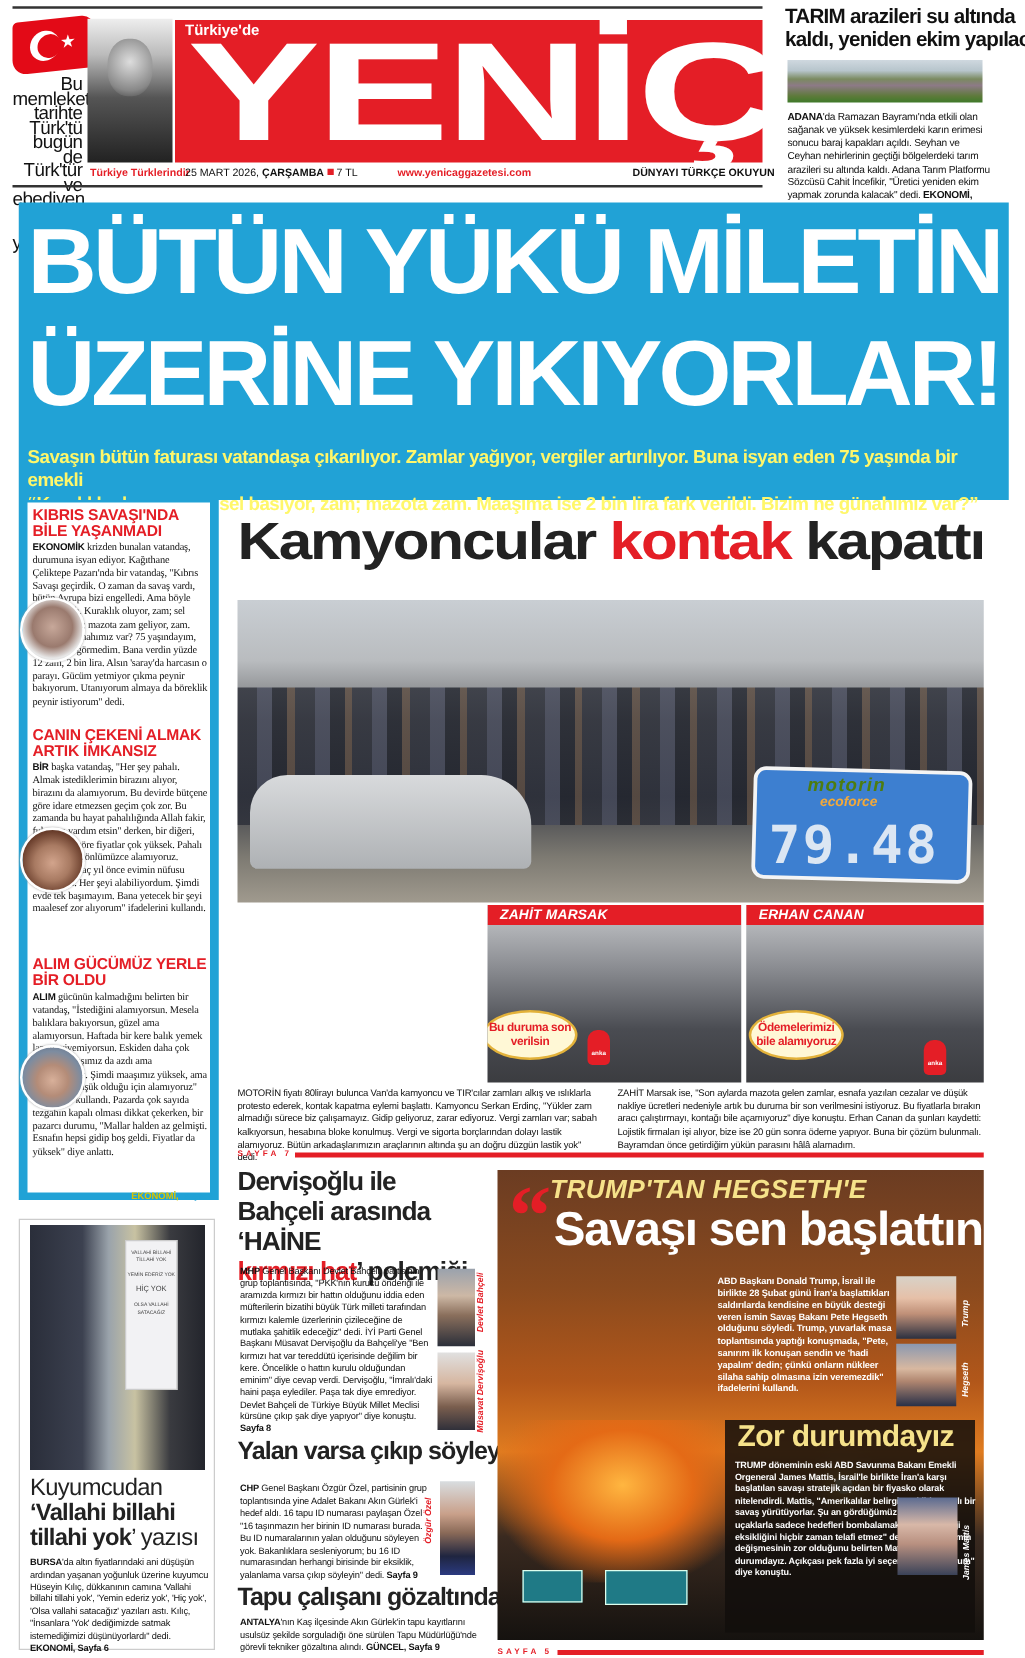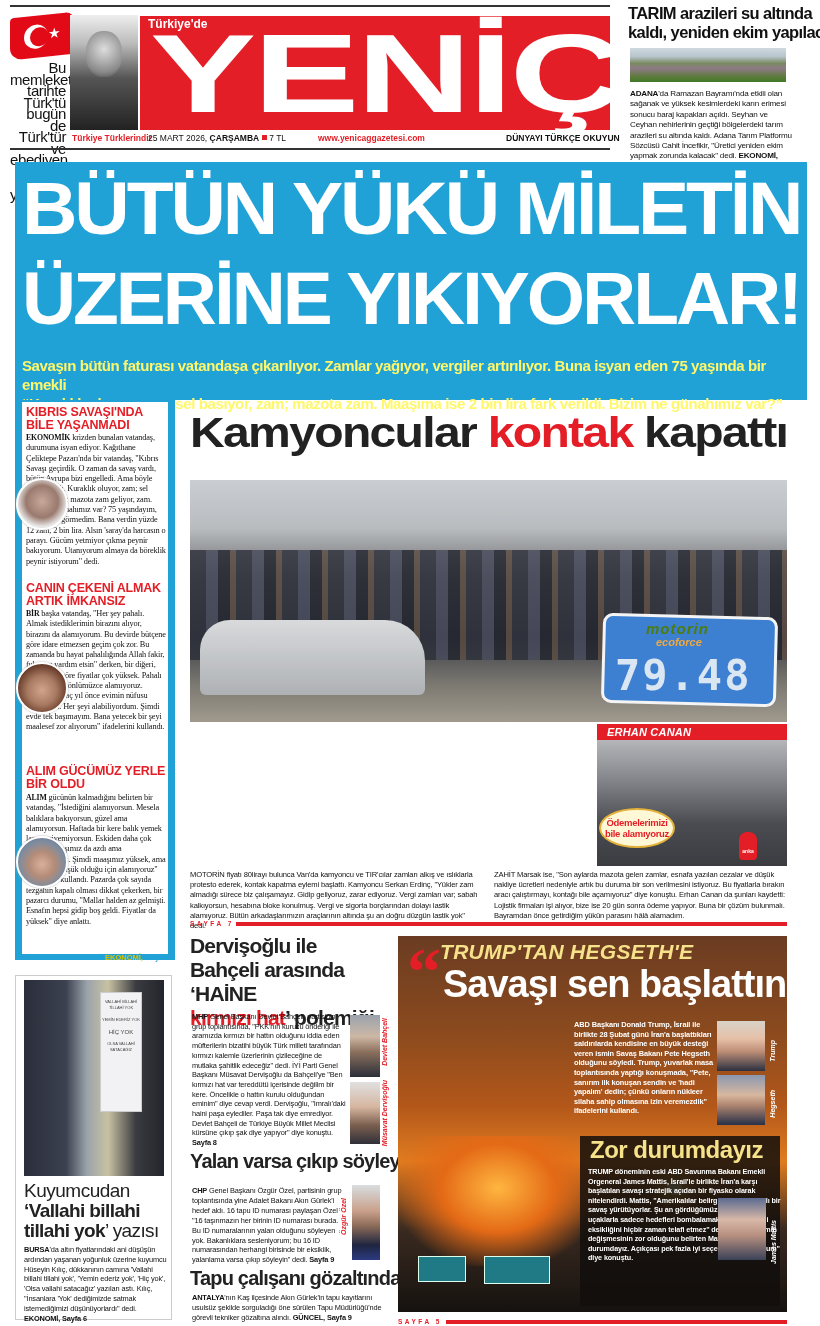--- a/index.html
+++ b/index.html
@@ -38,21 +38,21 @@
   .mega { left: 22px; font-size: 74px; line-height: 74px; color: #fff; font-weight: bold; transform: scaleX(1.0); letter-spacing: -3px; transform-origin: left top; }
   .mega.l1 { top: 172px; }
   .mega.l2 { top: 262px; }
   .sub-deck { left: 22px; top: 356px; width: 780px; font-size: 15px; line-height: 19px; color: #fff76a; font-weight: bold; letter-spacing: -0.4px; }
 
   
   .left-col { left: 15px; top: 400px; width: 160px; height: 560px; background: #21a2d6; }
   .left-inner { left: 22px; top: 402px; width: 146px; height: 552px; background: #fff; }
   .lc-head { left: 26px; width: 142px; font-size: 12.5px; line-height: 13px; font-weight: bold; color: #e41e26; letter-spacing: -0.2px; }
   .lc-body { left: 26px; width: 140px; font-family: "Liberation Serif", serif; font-size: 8.3px; line-height: 10.3px; letter-spacing: -0.15px; }
-  .lc-body .lead { font-family: Liberation Serif, serif; font-weight: bold; font-size: 7.8px; }
+  .lc-body .lead { font-family: Liberation Sans, sans-serif; font-weight: bold; font-size: 7.8px; }
   .lc-photo { position: absolute; border-radius: 50%; border: 2px solid #fff; box-shadow: 0 0 2px #999; }
   .src-tag { font-weight: bold; font-size: 7.5px; color: #fff76a; }
 
   
   .main-head { left: 190px; top: 410px; font-size: 42px; line-height: 46px; font-weight: bold; color: #222; letter-spacing: -1.5px; }
   .main-head .red { color: #e41e26; }
   .main-photo { left: 190px; top: 480px; width: 597px; height: 242px; background: linear-gradient(180deg, #c9ced3 0%, #b9bcbf 20%, #6a6b6e 40%, #3c3f47 65%, #7d7a72 85%, #a09a8e 100%); overflow: hidden; }
   .crowd { position: absolute; left: 0; top: 70px; width: 597px; height: 110px; background: repeating-linear-gradient(90deg, #2b2e38 0 16px, #45495a 16px 28px, #1f222b 28px 40px, #5b4b40 40px 46px); opacity: 0.8; }
   .car { position: absolute; left: 10px; top: 140px; width: 225px; height: 75px; background: linear-gradient(180deg, #d8dadc, #aeb1b4); border-radius: 30px 40px 6px 6px; }
   .sign { left: 602px; top: 615px; width: 175px; height: 90px; background: #3d7fd0; border-radius: 10px; border: 3px solid #f4f4f4; transform: rotate(1.5deg); }
@@ -180,20 +180,25 @@
 <div class="abs main-photo">
   <div class="crowd"></div>
   <div class="car"></div>
 </div>
 <div class="abs sign"></div>
 <div class="abs sign-brand">motorin</div>
 <div class="abs sign-sub">ecoforce</div>
 <div class="abs sign-price">79.48</div>
 
 <div class="abs quote-strip">
+  <div class="qpanel" style="left:200px; width:203px;">
+    <div class="qname">ZAHİT MARSAK</div>
+    <div class="bubble" style="left:-4px; top:84px;">Bu duruma son verilsin</div>
+    <div class="mic" style="left:80px; top:100px;">anka</div>
+  </div>
   <div class="qpanel" style="left:407px; width:190px;">
     <div class="qname">ERHAN CANAN</div>
     <div class="bubble" style="left:2px; top:84px;">Ödemelerimizi bile alamıyoruz</div>
     <div class="mic" style="left:142px; top:108px;">anka</div>
   </div>
 </div>
 
 <div class="abs caption-col" style="left:190px; width:288px;">
   <span class="lead">MOTORİN</span><span> fiyatı 80lirayı bulunca Van'da kamyoncu ve TIR'cılar zamları alkış ve ıslıklarla protesto ederek, kontak kapatma eylemi başlattı. Kamyoncu Serkan Erdinç, "Yükler zam almadığı sürece biz çalışamayız. Gidip geliyoruz, zarar ediyoruz. Vergi zamları var; sabah kalkıyorsun, hesabına bloke konulmuş. Vergi ve sigorta borçlarından dolayı lastik alamıyoruz. Bütün arkadaşlarımızın araçlarının altında şu an doğru düzgün lastik yok" dedi.</span>
 </div>

